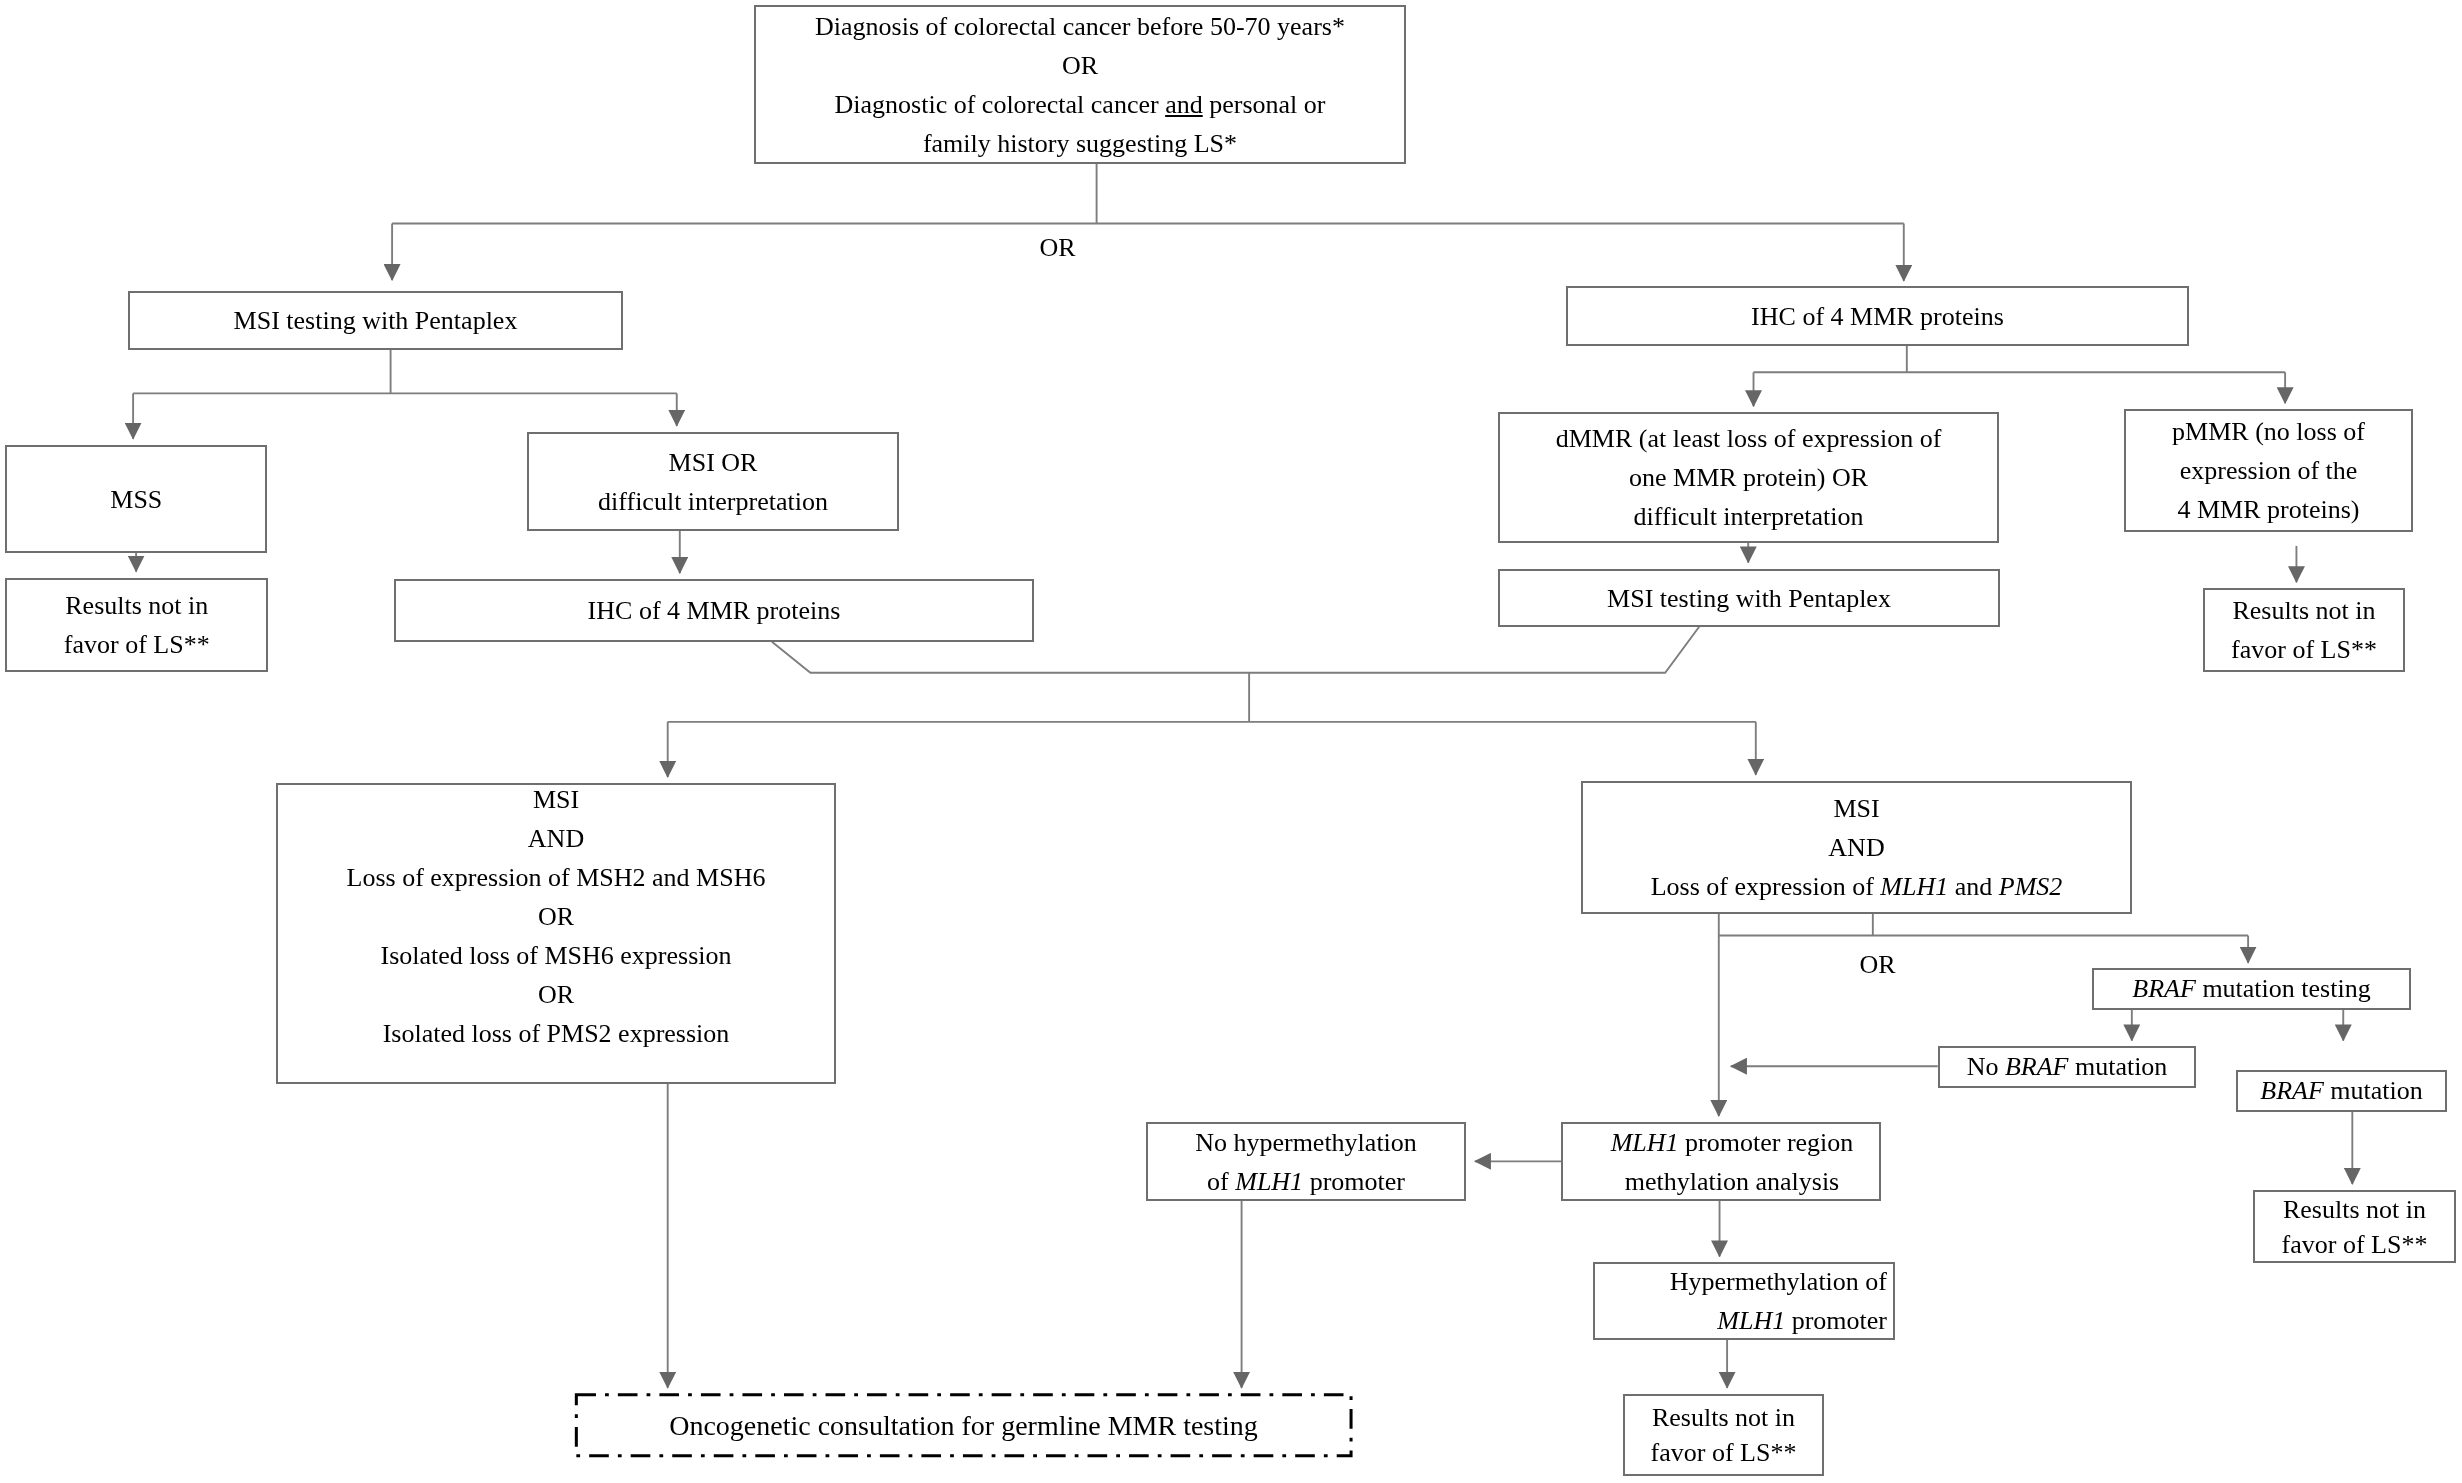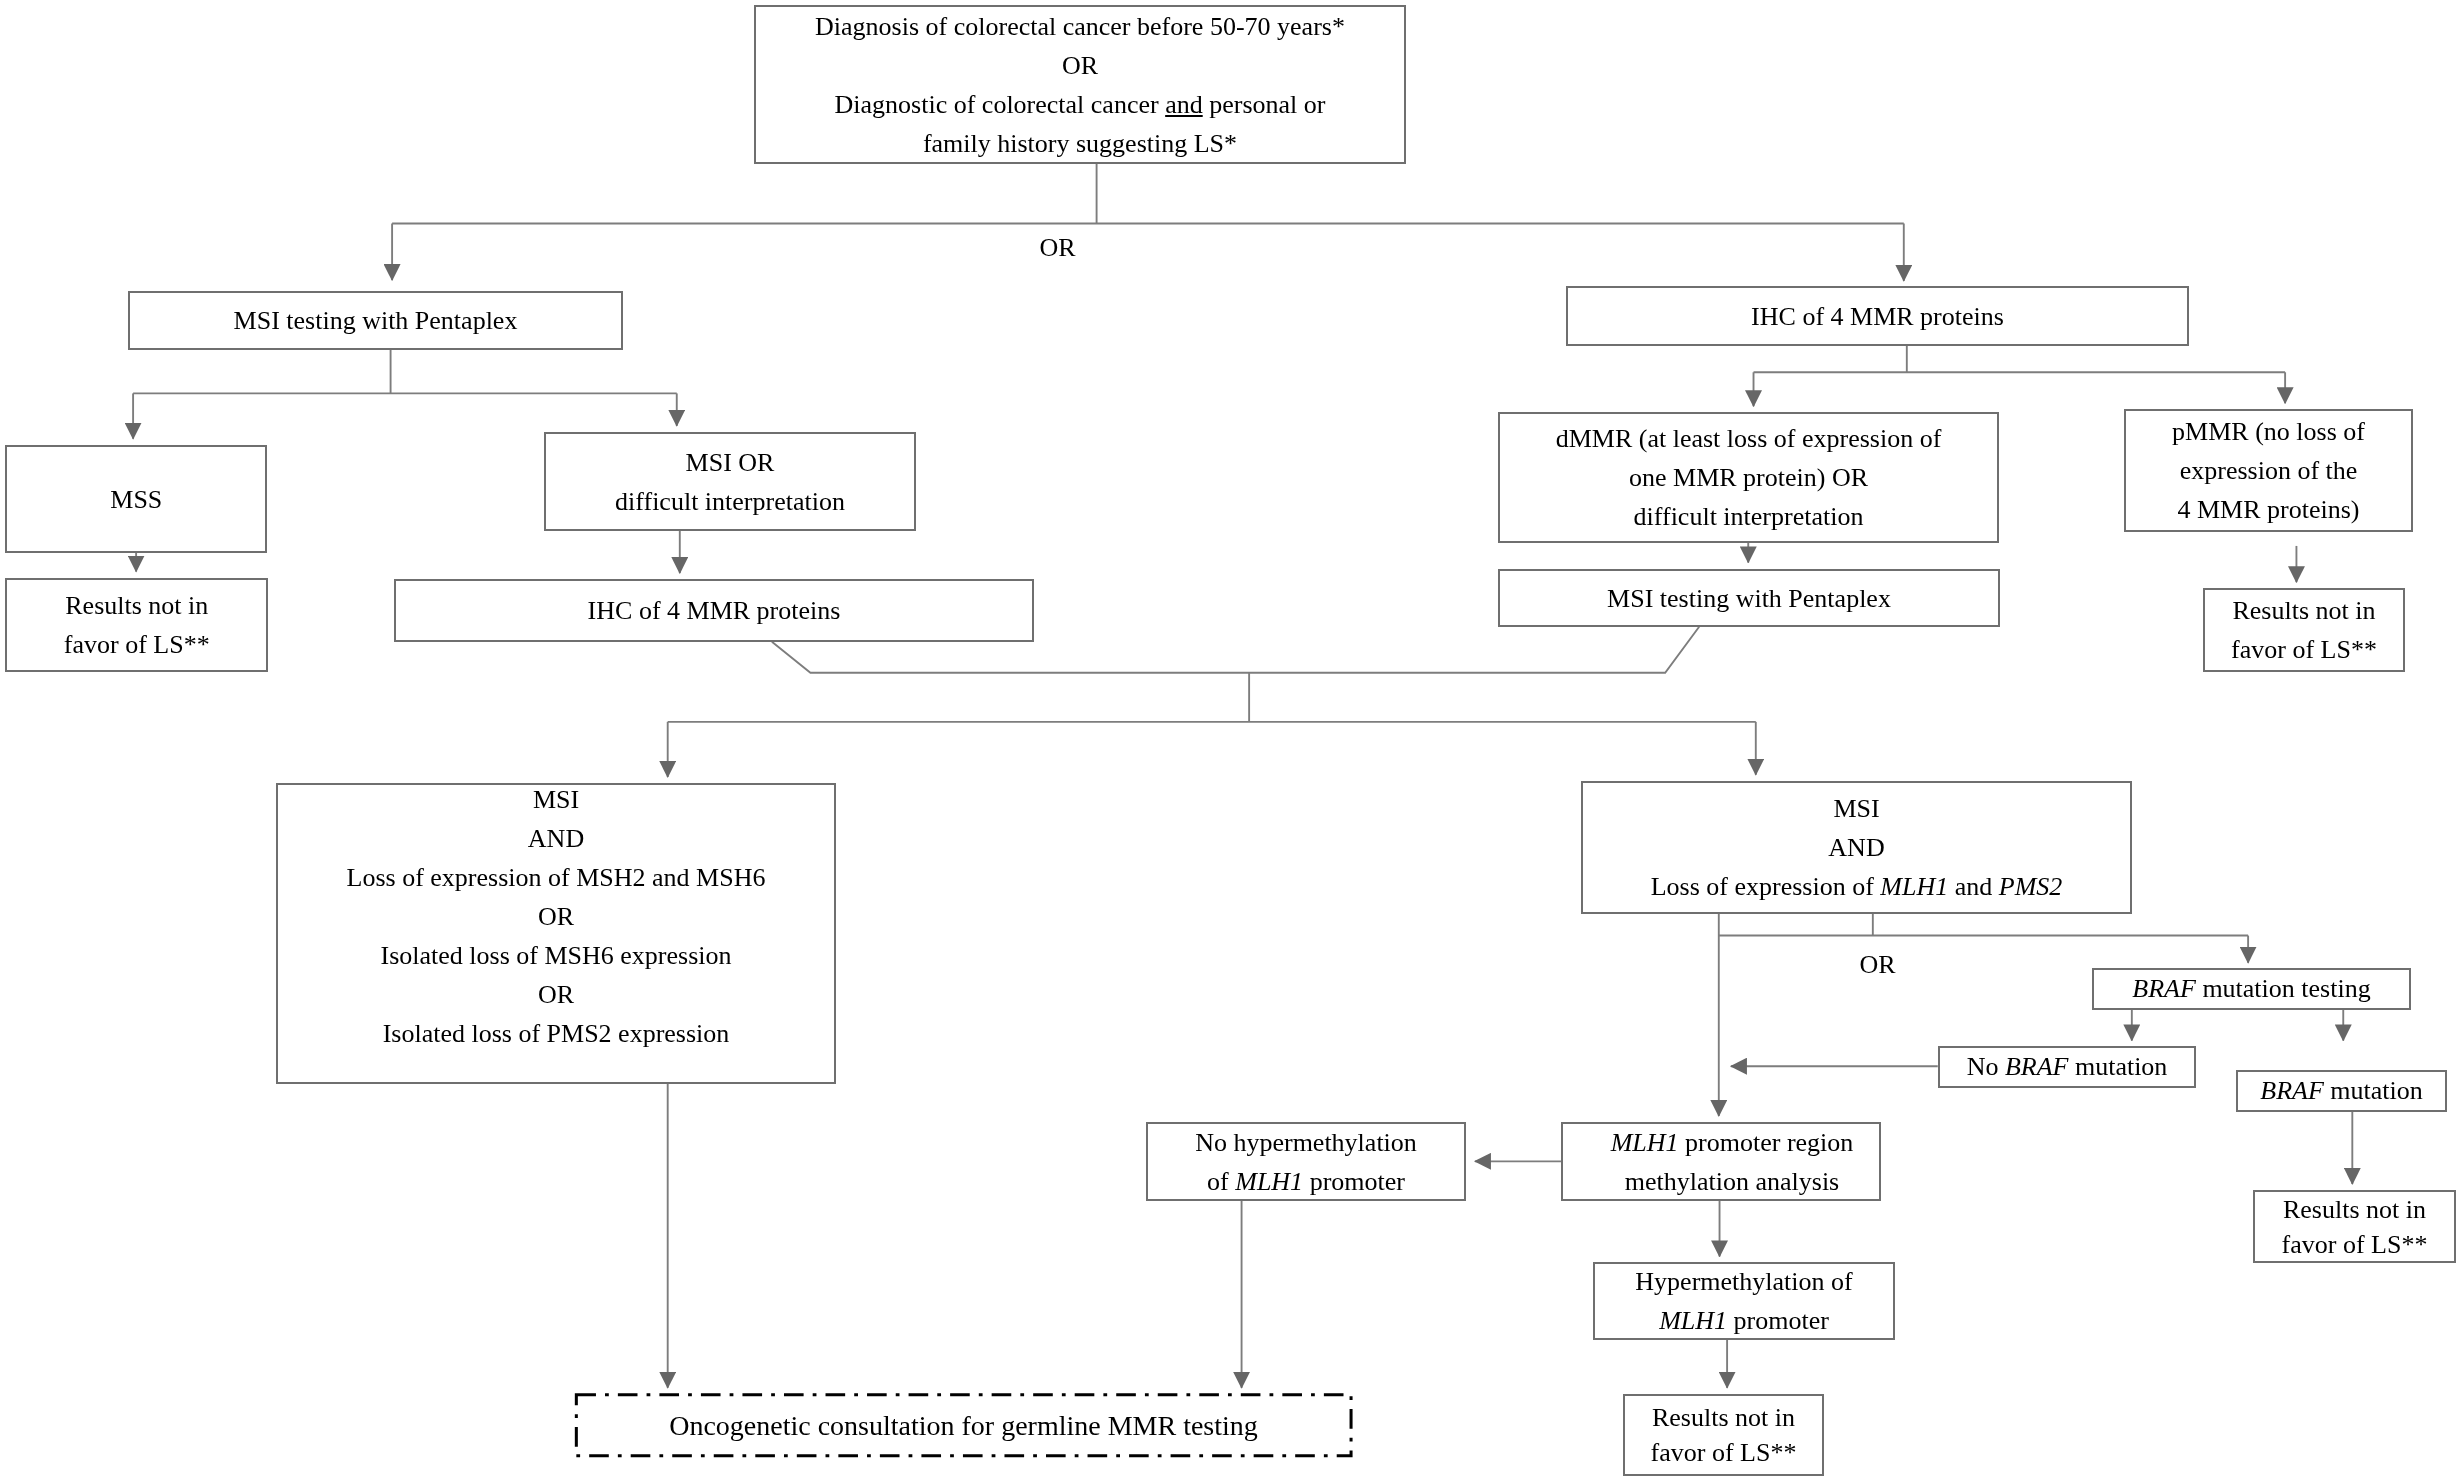--- a/index.html
+++ b/index.html
@@ -81,21 +81,21 @@
   </div>
 
   <div class="bx" style="left:1566px;top:286px;width:623px;height:60px;">
     <div class="ln">IHC of 4 MMR proteins</div>
   </div>
 
   <div class="bx" style="left:5.3px;top:445px;width:262px;height:108px;">
     <div class="ln">MSS</div>
   </div>
 
-  <div class="bx" style="left:527px;top:432px;width:372px;height:99px;margin-left:17px;">
+  <div class="bx" style="left:527px;top:432px;width:372px;height:99px;">
     <div class="ln">MSI OR</div>
     <div class="ln">difficult interpretation</div>
   </div>
 
   <div class="bx" style="left:5.3px;top:578px;width:263px;height:94px;">
     <div class="ln">Results not in</div>
     <div class="ln">favor of  LS**</div>
   </div>
 
   <div class="bx" style="left:394px;top:579px;width:640px;height:63px;">
@@ -161,21 +161,21 @@
   <div class="bx" style="left:1146px;top:1122px;width:320px;height:79px;">
     <div class="ln">No hypermethylation</div>
     <div class="ln"><span>of </span><span class="it">MLH1</span><span> promoter</span></div>
   </div>
 
   <div class="bx" style="left:1561px;top:1122px;width:320px;height:79px;padding-left:28px;">
     <div class="ln"><span class="it">MLH1</span><span> promoter region</span></div>
     <div class="ln">methylation analysis</div>
   </div>
 
-  <div class="bx" style="left:1593px;top:1262px;width:302px;height:78px;">
+  <div class="bx" style="left:1593px;top:1262px;width:302px;height:78px;align-items:flex-end;">
     <div class="ln">Hypermethylation of</div>
     <div class="ln"><span class="it">MLH1</span><span> promoter</span></div>
   </div>
 
   <div class="bx" style="left:1623px;top:1394px;width:201px;height:82px;line-height:35px;">
     <div class="ln">Results not in</div>
     <div class="ln">favor of  LS**</div>
   </div>
 
   <div class="bx noborder" style="left:576px;top:1395px;width:775px;height:61px;">

